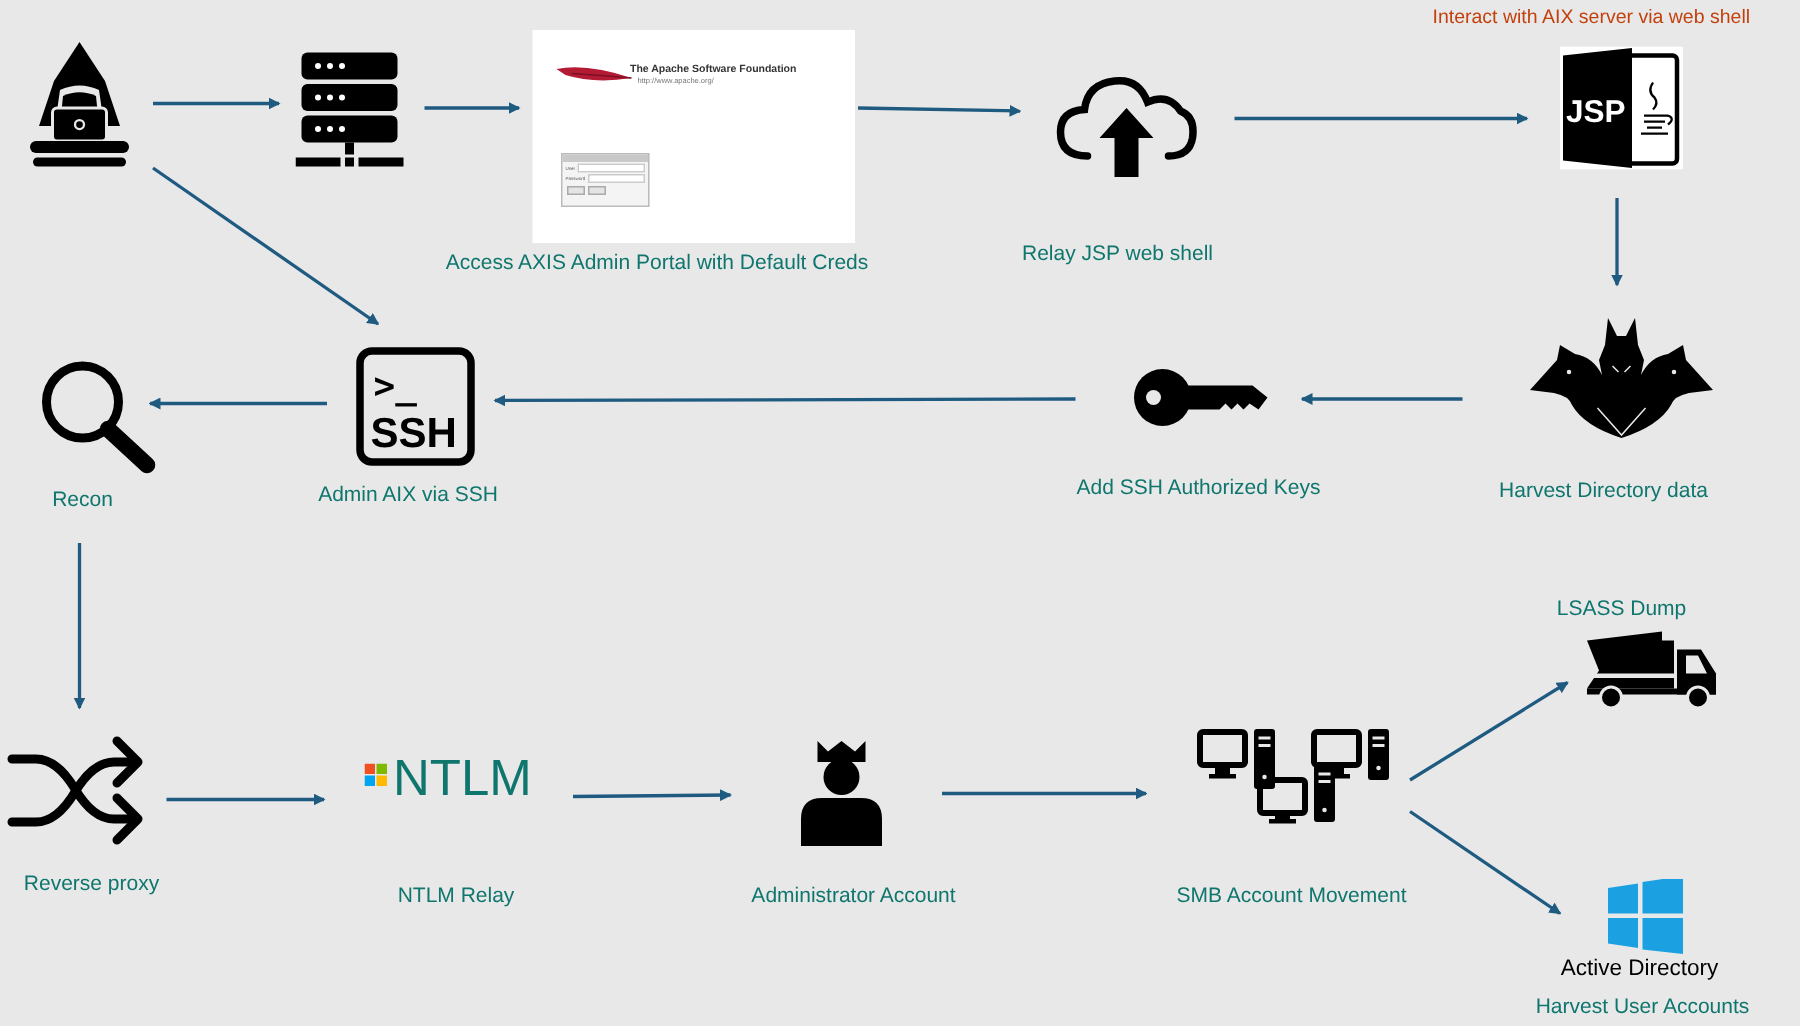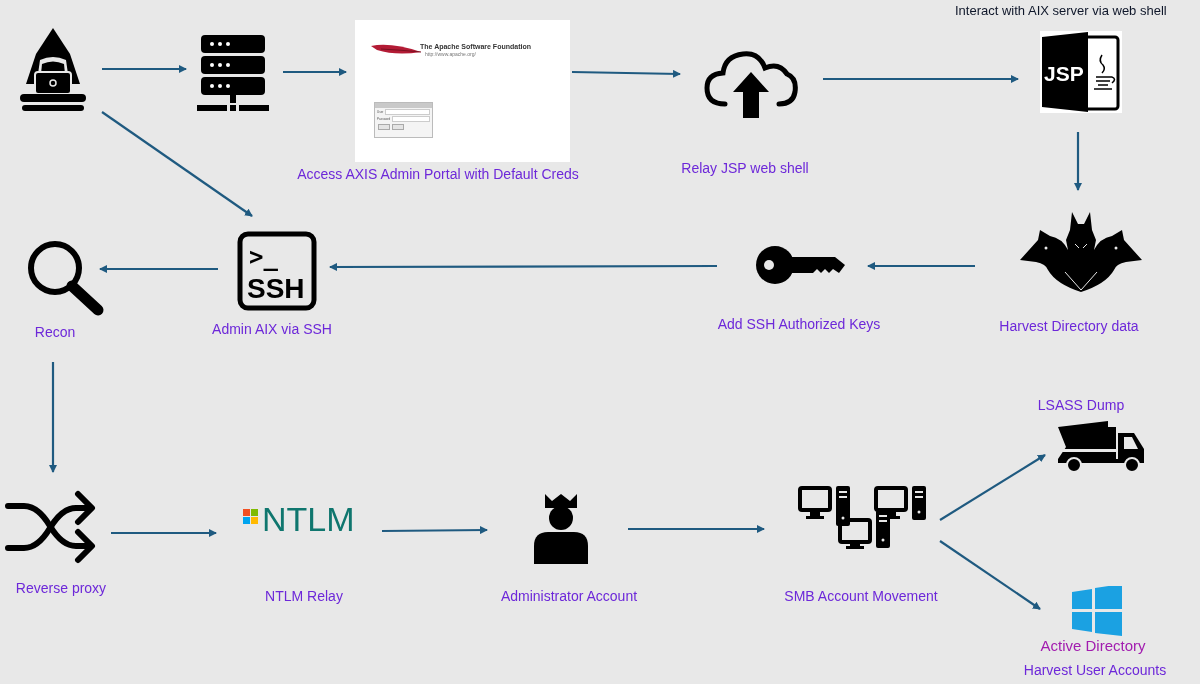--- a/index.html
+++ b/index.html
@@ -4,43 +4,43 @@
 <style>
   html, body { margin: 0; padding: 0; }
   body {
     width: 1200px; height: 684px; position: relative; overflow: hidden;
     background: #e8e8e8;
     font-family: "Liberation Sans", "DejaVu Sans", sans-serif;
     color: #1e1e1e;
   }
   .node { position: absolute; }
   .label {
-    position: absolute; font-size: 14px; white-space: nowrap; color: #6d28d9;
+    position: absolute; font-size: 14px; white-space: nowrap; color: #0f766e;
     transform: translateX(-50%);
   }
   .icon { position: absolute; }
   svg.arrows { position: absolute; left: 0; top: 0; width: 1200px; height: 684px; pointer-events: none; }
   .portal {
     position: absolute; left: 355px; top: 20px; width: 215px; height: 142px;
     background: #fff;
   }
   .portal-title { position: absolute; left: 65px; top: 23px; font-size: 7px; font-weight: bold; color: #333; }
   .portal-url { position: absolute; left: 70px; top: 31px; font-size: 5px; color: #777; }
   .login-box {
     position: absolute; left: 19px; top: 82px; width: 57px; height: 34px;
     border: 1px solid #bbb; background: #f4f4f4;
   }
   .login-box .bar { height: 5px; background: #c9c9c9; }
   .login-box .row { font-size: 3px; color: #555; height: 7px; display: flex; align-items: center; padding-left: 2px; }
   .login-box .row .in { flex: 1; height: 4px; border: 1px solid #ccc; background: #fff; margin: 0 2px; }
   .login-box .btns { display: flex; gap: 2px; padding-left: 3px; margin-top: 2px; }
   .login-box .btns span { width: 10px; height: 4px; border: 1px solid #aaa; background: #e4e4e4; }
   .ntlm-text { position: absolute; left: 262px; top: 500px; font-size: 34px; color: #0f766e; letter-spacing: 0px; }
-  .ad-text { position: absolute; left: 1093px; top: 637px; font-size: 15px; color: #a21caf; transform: translateX(-50%); white-space: nowrap; }
-  .top-right-label { position: absolute; left: 955px; top: 3px; font-size: 13px; white-space: nowrap; color: #0f172a; }
+  .ad-text { position: absolute; left: 1093px; top: 637px; font-size: 15px; color: #000000; transform: translateX(-50%); white-space: nowrap; }
+  .top-right-label { position: absolute; left: 955px; top: 3px; font-size: 13px; white-space: nowrap; color: #c2410c; }
 </style>
 </head>
 <body>
 
 <svg class="arrows">
   <defs>
     <marker id="ah" markerWidth="8" markerHeight="8" refX="7" refY="4" orient="auto" markerUnits="userSpaceOnUse">
       <path d="M0,0 L8,4 L0,8 Z" fill="#1f5a80"></path>
     </marker>
   </defs>

